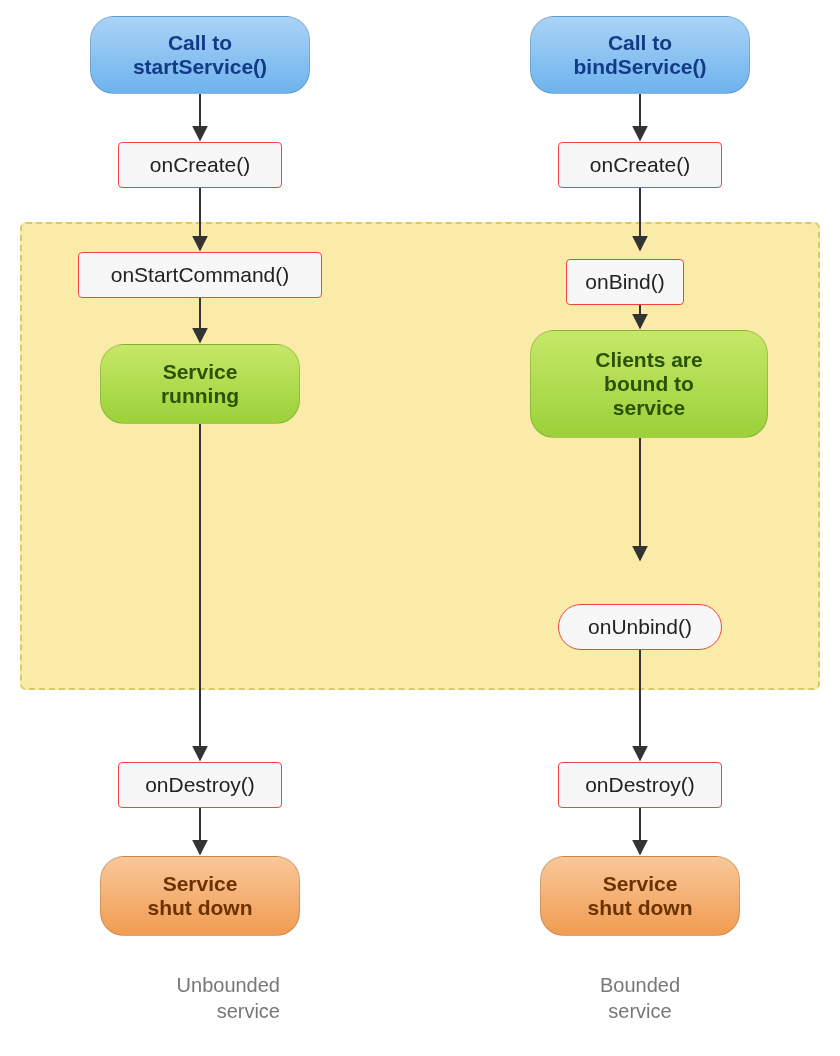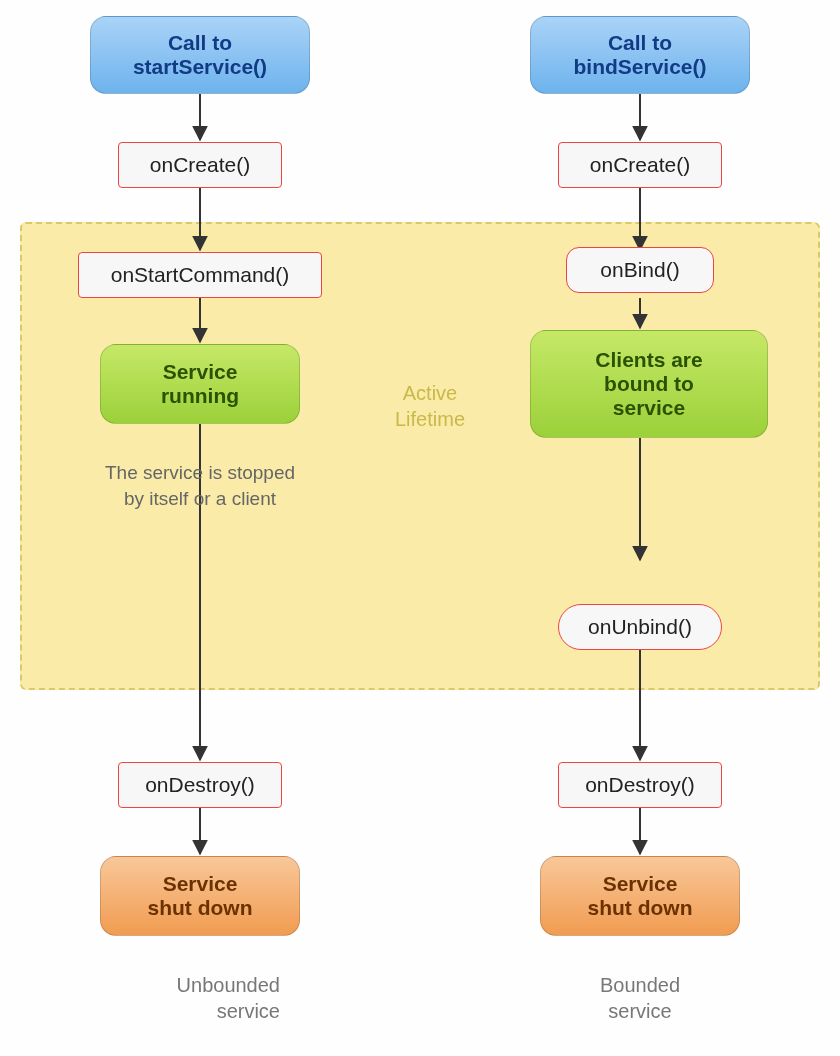--- a/index.html
+++ b/index.html
@@ -23,21 +23,21 @@
   }
   .node {
     position: absolute;
     text-align: center;
     display: flex;
     align-items: center;
     justify-content: center;
     flex-direction: column;
   }
   .pill {
-    border-radius: 16px;
+    border-radius: 24px;
     font-weight: bold;
     font-size: 21px;
     padding: 10px 22px;
     border: 1px solid rgba(0,0,0,0.15);
   }
   .pill-blue {
     background: linear-gradient(#aad3f7, #6db3ed);
     color: #123a85;
   }
   .pill-green {
@@ -116,41 +116,40 @@
   </div>
 
   <div class="node rect" style="left:78px; top:252px; width:244px; height:46px;">
     <span>onStartCommand()</span>
   </div>
 
   <div class="node pill pill-green" style="left:100px; top:344px; width:200px; height:80px;">
     <span>Service<br>running</span>
   </div>
 
-  <div class="note" style="left:60px; top:460px; width:280px;">The service is stopped<br>by itself or a client</div>
 
   <div class="node rect" style="left:118px; top:762px; width:164px; height:46px;">
     <span>onDestroy()</span>
   </div>
 
   <div class="node pill pill-orange" style="left:100px; top:856px; width:200px; height:80px;">
     <span>Service<br>shut down</span>
   </div>
 
   <div class="caption" style="left:120px; top:972px; width:160px;text-align:right;">Unbounded<br>service</div>
 
   <div class="node pill pill-blue" style="left:530px; top:16px; width:220px; height:78px;">
     <span>Call to<br>bindService()</span>
   </div>
 
   <div class="node rect" style="left:558px; top:142px; width:164px; height:46px;">
     <span>onCreate()</span>
   </div>
 
-  <div class="node rect" style="left:566px; top:247px; width:148px; height:46px;border-radius:13px;">
+  <div class="node rect" style="left:566px; top:259px; width:118px; height:46px;">
     <span>onBind()</span>
   </div>
 
   <div class="node pill pill-green" style="left:530px; top:330px; width:238px; height:108px;">
     <span>Clients are<br>bound to<br>service</span>
   </div>
 
 
   <div class="node rect" style="left:558px; top:604px; width:164px; height:46px;border-radius:23px;">
     <span>onUnbind()</span>
@@ -159,15 +158,14 @@
   <div class="node rect" style="left:558px; top:762px; width:164px; height:46px;">
     <span>onDestroy()</span>
   </div>
 
   <div class="node pill pill-orange" style="left:540px; top:856px; width:200px; height:80px;">
     <span>Service<br>shut down</span>
   </div>
 
   <div class="caption" style="left:560px; top:972px; width:160px;">Bounded<br>service</div>
 
-  <div class="label-active" style="left:380px; top:380px; width:100px;">Active<br>Lifetime</div>
 
 </div>
 
 </body></html>

